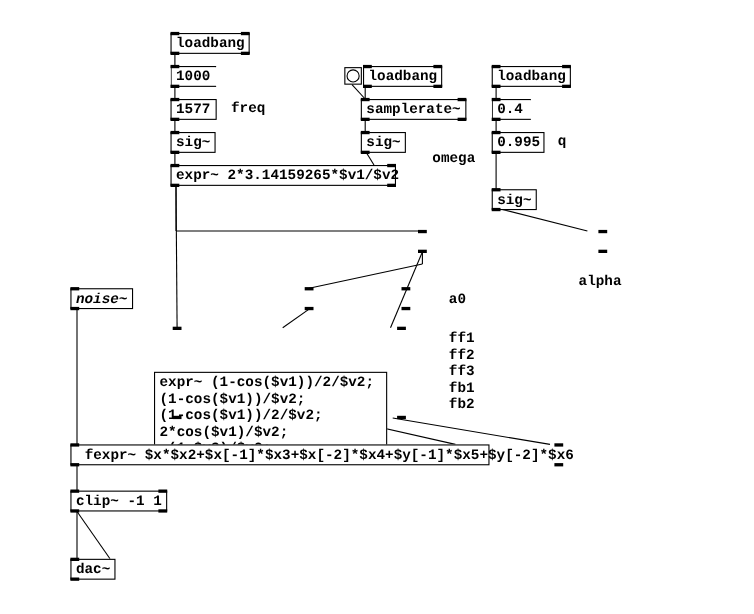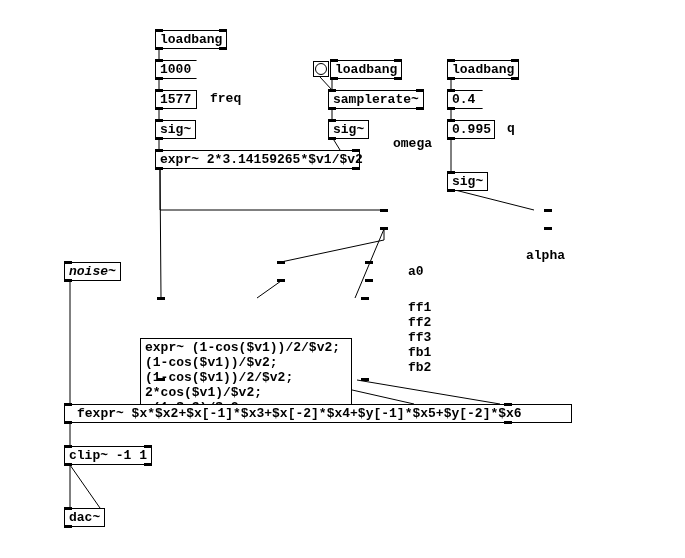--- a/index.html
+++ b/index.html
@@ -173,21 +173,21 @@
 (1-cos($v1))/$v2;
 (1-cos($v1))/2/$v2;
 2*cos($v1)/$v2;
 -(1-$v3)/$v2;</div>
   <div class="label" style="left:408px; top:300px;">ff1</div>
   <div class="label" style="left:408px; top:315px;">ff2</div>
   <div class="label" style="left:408px; top:330px;">ff3</div>
   <div class="label" style="left:408px; top:345px;">fb1</div>
   <div class="label" style="left:408px; top:360px;">fb2</div>
 
-  <div class="node" style="left:64px; top:404px; width:508px;padding-left:12px;">fexpr~ $x*$x2+$x[-1]*$x3+$x[-2]*$x4+$y[-1]*$x5+$y[-2]*$x6</div>
+  <div class="node" style="left:64px; top:404px; width:381px;padding-left:12px;">fexpr~ $x*$x2+$x[-1]*$x3+$x[-2]*$x4+$y[-1]*$x5+$y[-2]*$x6</div>
 
   <div class="node" style="left:64px; top:446px;">clip~ -1 1</div>
 
   <div class="node" style="left:64px; top:508px;">dac~</div>
 
 <div class="nib" style="left: 155px; top: 29px;"></div>
     <div class="nib" style="left: 155px; top: 47px;"></div>
     <div class="nib" style="left: 219px; top: 29px;"></div>
     <div class="nib" style="left: 219px; top: 47px;"></div>
     <div class="nib" style="left: 155px; top: 59px;"></div>

